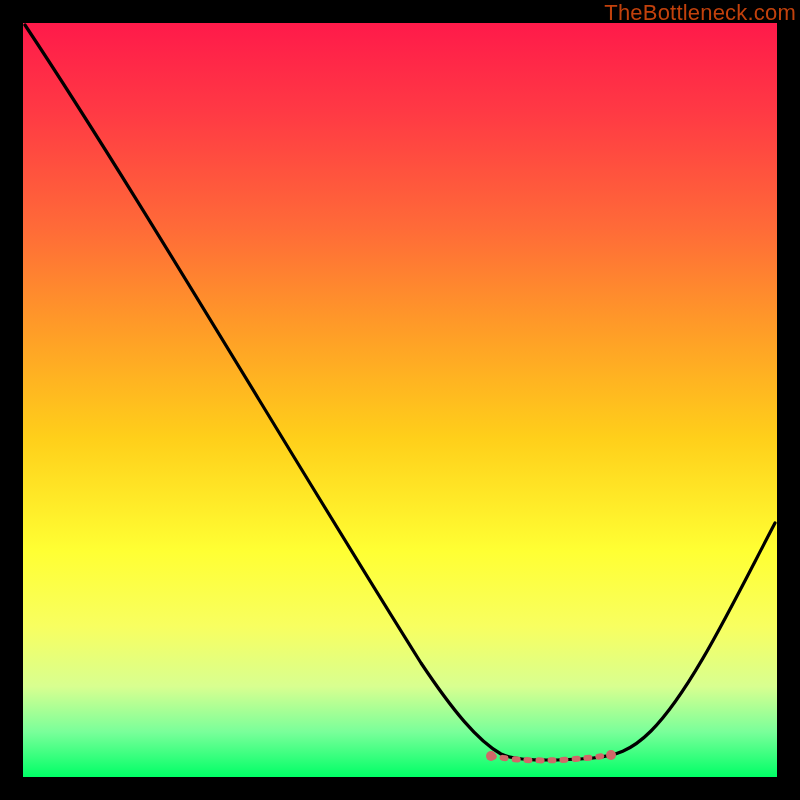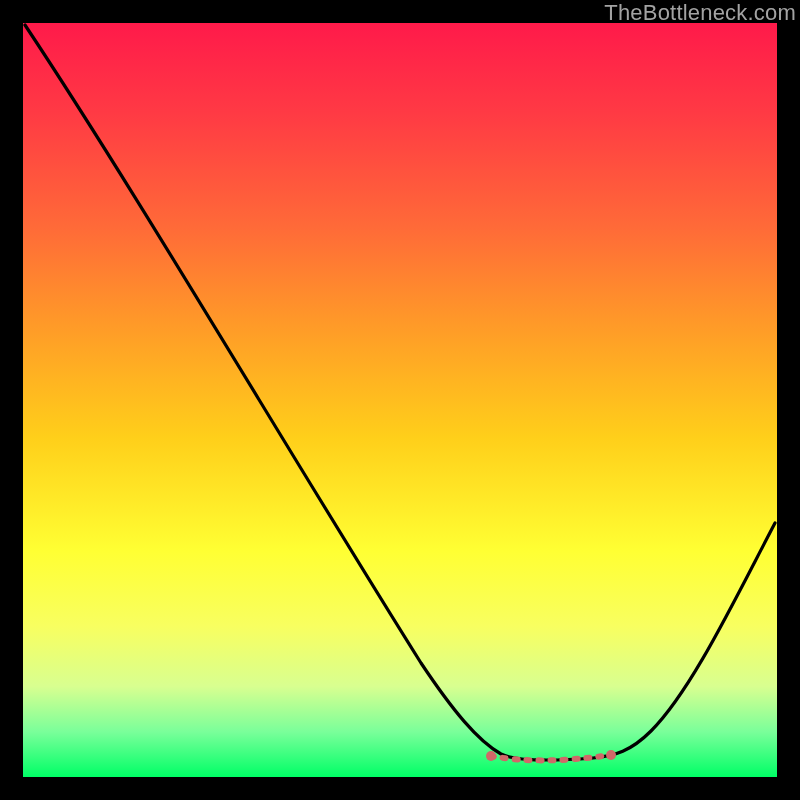--- a/index.html
+++ b/index.html
@@ -36,21 +36,21 @@
       #f8ff60 80%,
       #d8ff90 88%,
       #7aff9a 94%,
       #00ff66 100%
     );
   }
   .watermark {
     position: absolute;
     top: 0px;
     right: 4px;
-    color: #a3a3a3;
+    color: #c2410c;
     font-size: 22px;
     font-weight: 500;
     letter-spacing: 0.2px;
   }
   svg.curve {
     position: absolute;
     left: 0;
     top: 0;
     width: 754px;
     height: 754px;

